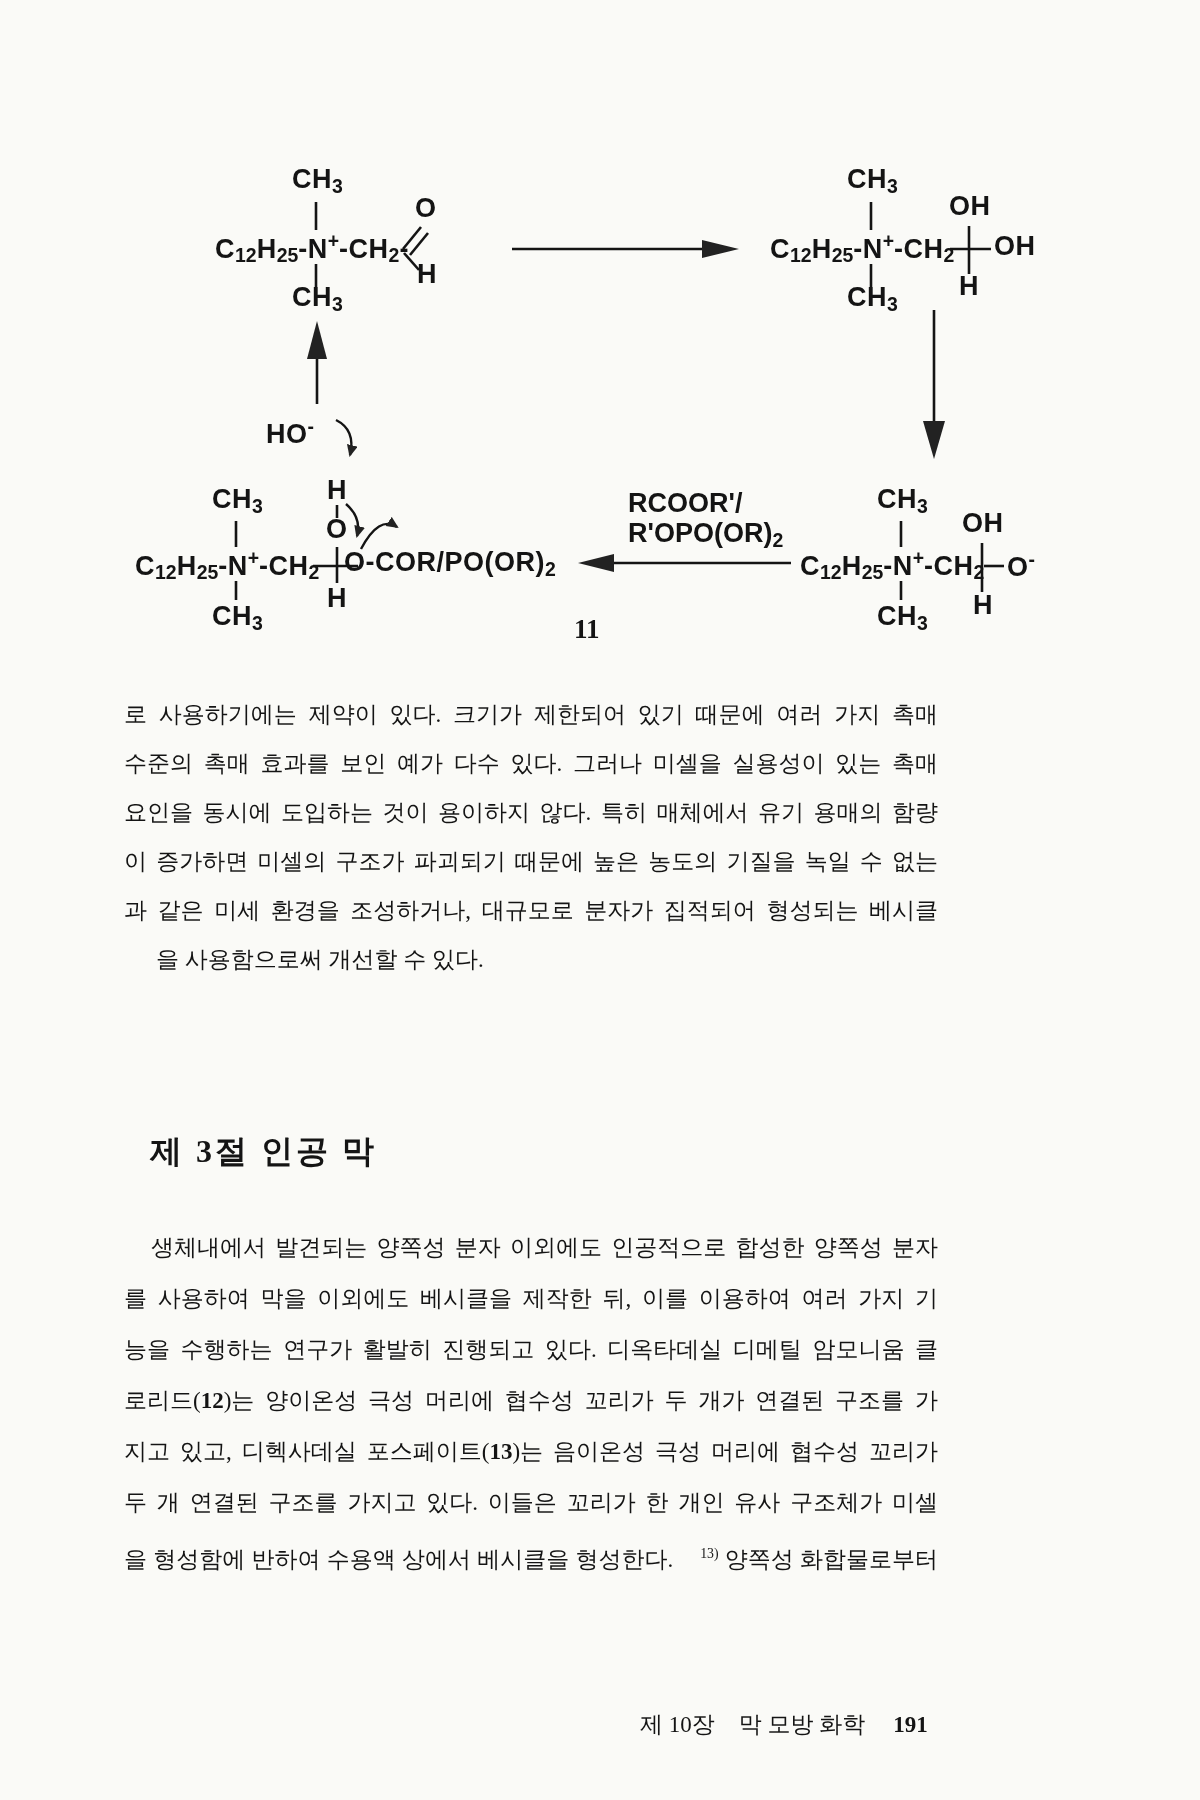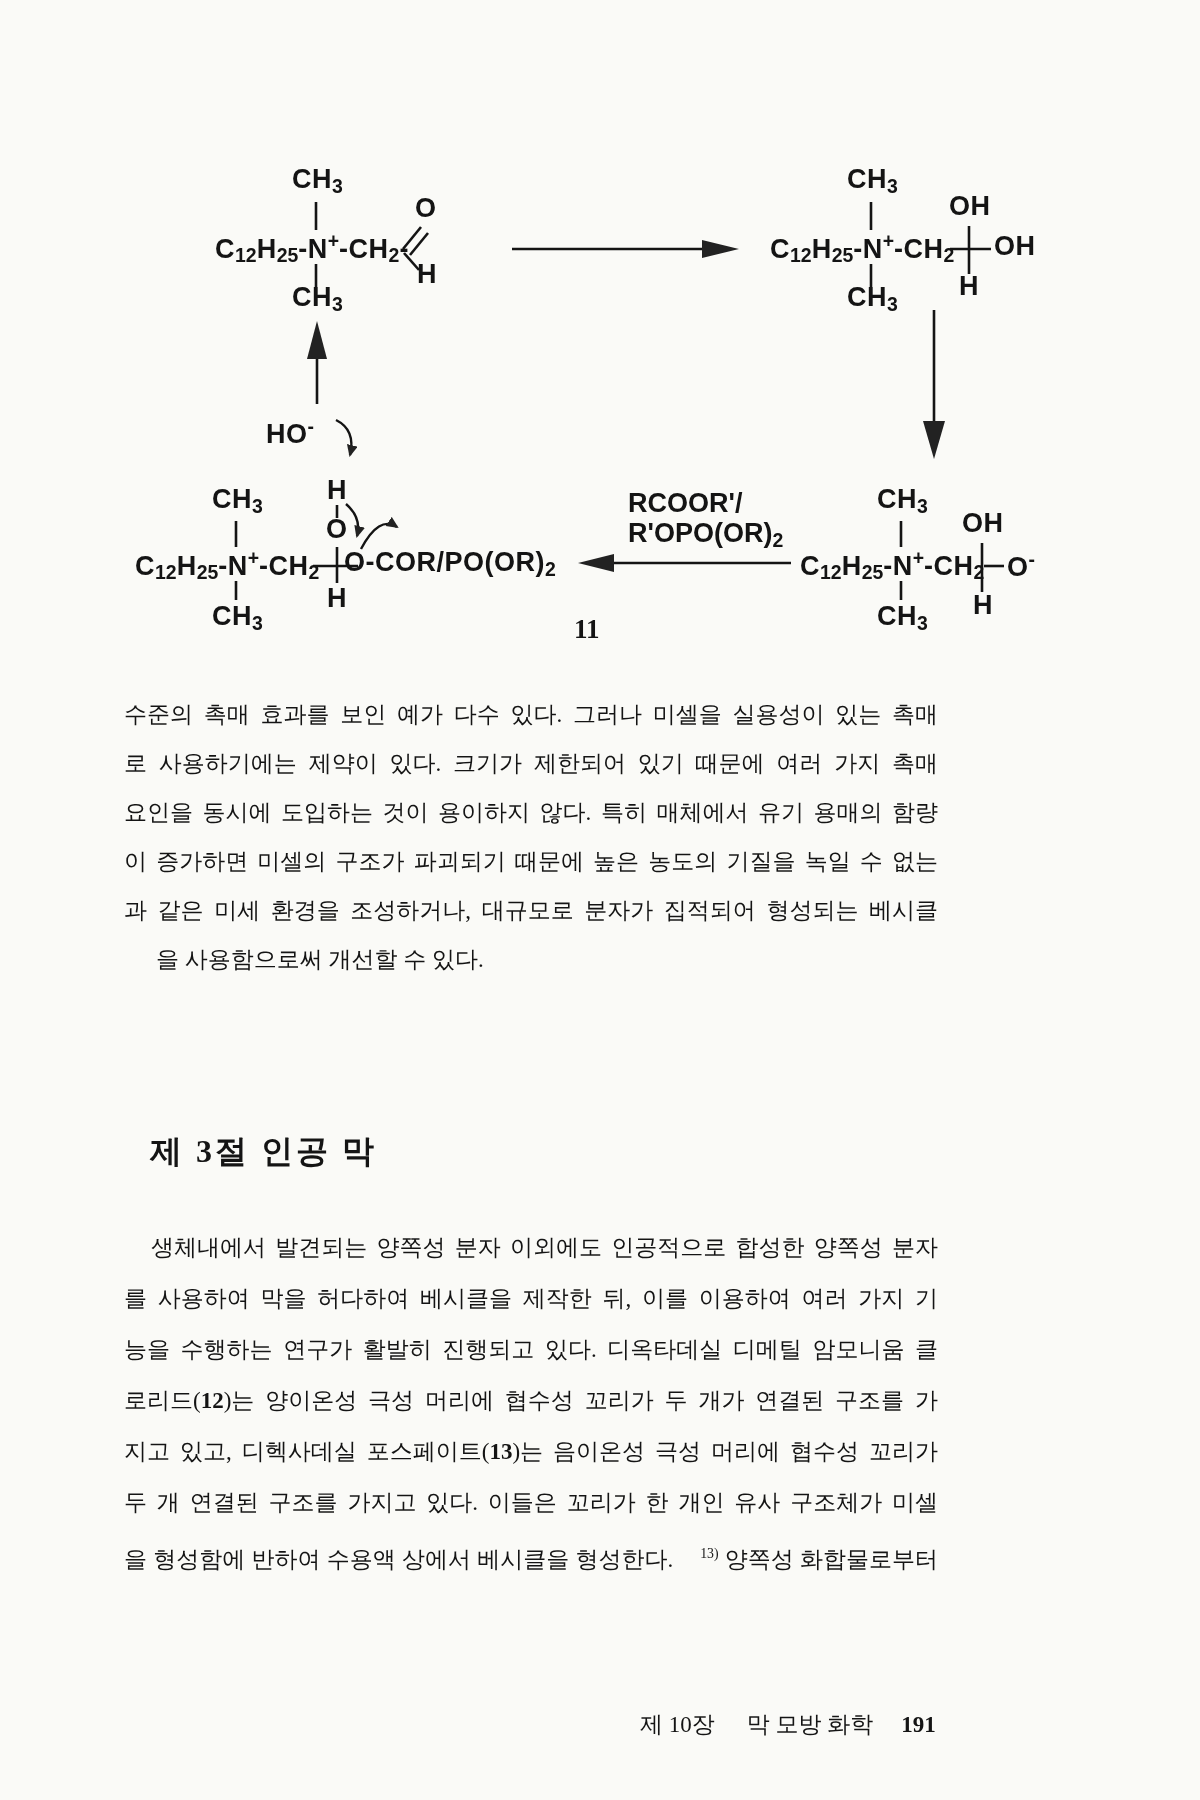--- a/index.html
+++ b/index.html
@@ -54,21 +54,21 @@
     line-height:1;
     white-space:nowrap;
   }
   .footer{
     position:absolute;
     font-size:23px;
     line-height:1;
     white-space:nowrap;
   }
   .footer .pgnum{font-weight:bold;margin-left:28px;}
-  .footer .btitle{margin-left:32px;}
+  .footer .btitle{margin-left:24px;}
   svg.bonds{position:absolute;left:0;top:0;pointer-events:none;}
 </style>
 </head>
 <body>
 
 <div class="abs" style="left:0;top:0;width:1081px;height:680px;">
 
   <svg class="bonds" width="1200" height="680" viewBox="0 0 1200 680">
     <defs>
       <marker id="ah" markerUnits="userSpaceOnUse" markerWidth="14" markerHeight="14" refX="10" refY="5.5" orient="auto">
@@ -164,33 +164,33 @@
   <div class="chem" style="left:800px;top:549px;">C<sub>12</sub>H<sub>25</sub>-N<sup>+</sup>-CH<sub>2</sub></div>
   <div class="chem" style="left:877px;top:603px;">CH<sub>3</sub></div>
   <div class="chem" style="left:962px;top:510px;">OH</div>
   <div class="chem" style="left:1007px;top:550px;">O<sup>-</sup></div>
   <div class="chem" style="left:973px;top:592px;">H</div>
 
   <div class="cmpd-num" style="left:574px;top:616px;">11</div>
 </div>
 
 <div class="para" style="left:124px;top:690px;">
+  <div class="bodyline">로 사용하기에는 제약이 있다. 크기가 제한되어 있기 때문에 여러 가지 촉매</div>
   <div class="bodyline">수준의 촉매 효과를 보인 예가 다수 있다. 그러나 미셀을 실용성이 있는 촉매</div>
-  <div class="bodyline">로 사용하기에는 제약이 있다. 크기가 제한되어 있기 때문에 여러 가지 촉매</div>
   <div class="bodyline">요인을 동시에 도입하는 것이 용이하지 않다. 특히 매체에서 유기 용매의 함량</div>
   <div class="bodyline">이 증가하면 미셀의 구조가 파괴되기 때문에 높은 농도의 기질을 녹일 수 없는</div>
   <div class="bodyline">과 같은 미세 환경을 조성하거나, 대규모로 분자가 집적되어 형성되는 베시클</div>
   <div class="bodyline last">을 사용함으로써 개선할 수 있다.</div>
 </div>
 
 <div class="heading" style="left:150px;top:1135px;">제 3절  인공 막</div>
 
 <div class="para para2" style="left:124px;top:1222px;">
   <div class="bodyline indent">생체내에서 발견되는 양쪽성 분자 이외에도 인공적으로 합성한 양쪽성 분자</div>
-  <div class="bodyline">를 사용하여 막을 허다하여 베시클을 제작한 뒤, 이를 이용하여 여러 가지 기</div>
+  <div class="bodyline">를 사용하여 막을 이외에도 베시클을 제작한 뒤, 이를 이용하여 여러 가지 기</div>
   <div class="bodyline">능을 수행하는 연구가 활발히 진행되고 있다. 디옥타데실 디메틸 암모니움 클</div>
   <div class="bodyline"><span>로리드(</span><span class="bold">12</span><span>)는 양이온성 극성 머리에 협수성 꼬리가 두 개가 연결된 구조를 가</span></div>
   <div class="bodyline"><span>지고 있고, 디헥사데실 포스페이트(</span><span class="bold">13</span><span>)는 음이온성 극성 머리에 협수성 꼬리가</span></div>
   <div class="bodyline">두 개 연결된 구조를 가지고 있다. 이들은 꼬리가 한 개인 유사 구조체가 미셀</div>
   <div class="bodyline"><span>을 형성함에 반하여 수용액 상에서 베시클을 형성한다.</span><sup>13)</sup><span> 양쪽성 화합물로부터</span></div>
 </div>
 
 <div class="footer" style="left:640px;top:1713px;">
   <span>제 10장</span><span class="btitle">막 모방 화학</span><span class="pgnum">191</span>
 </div>

